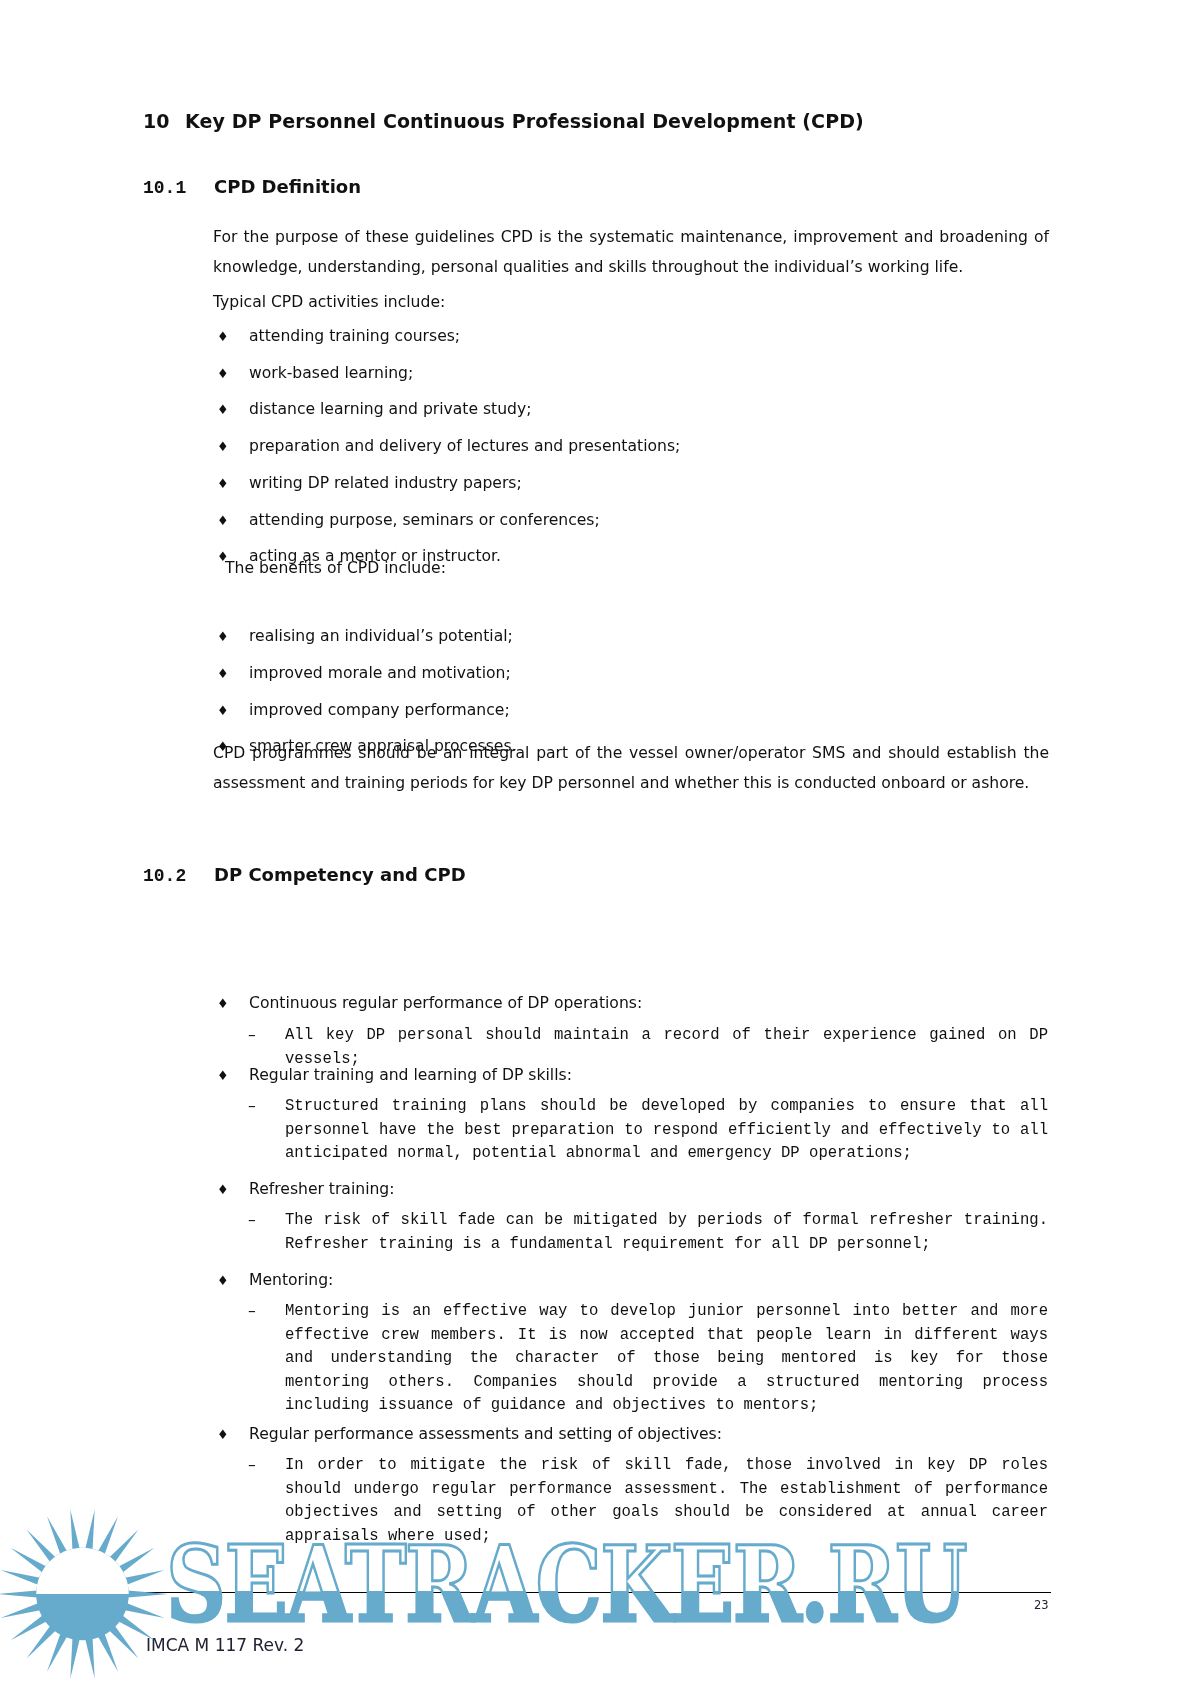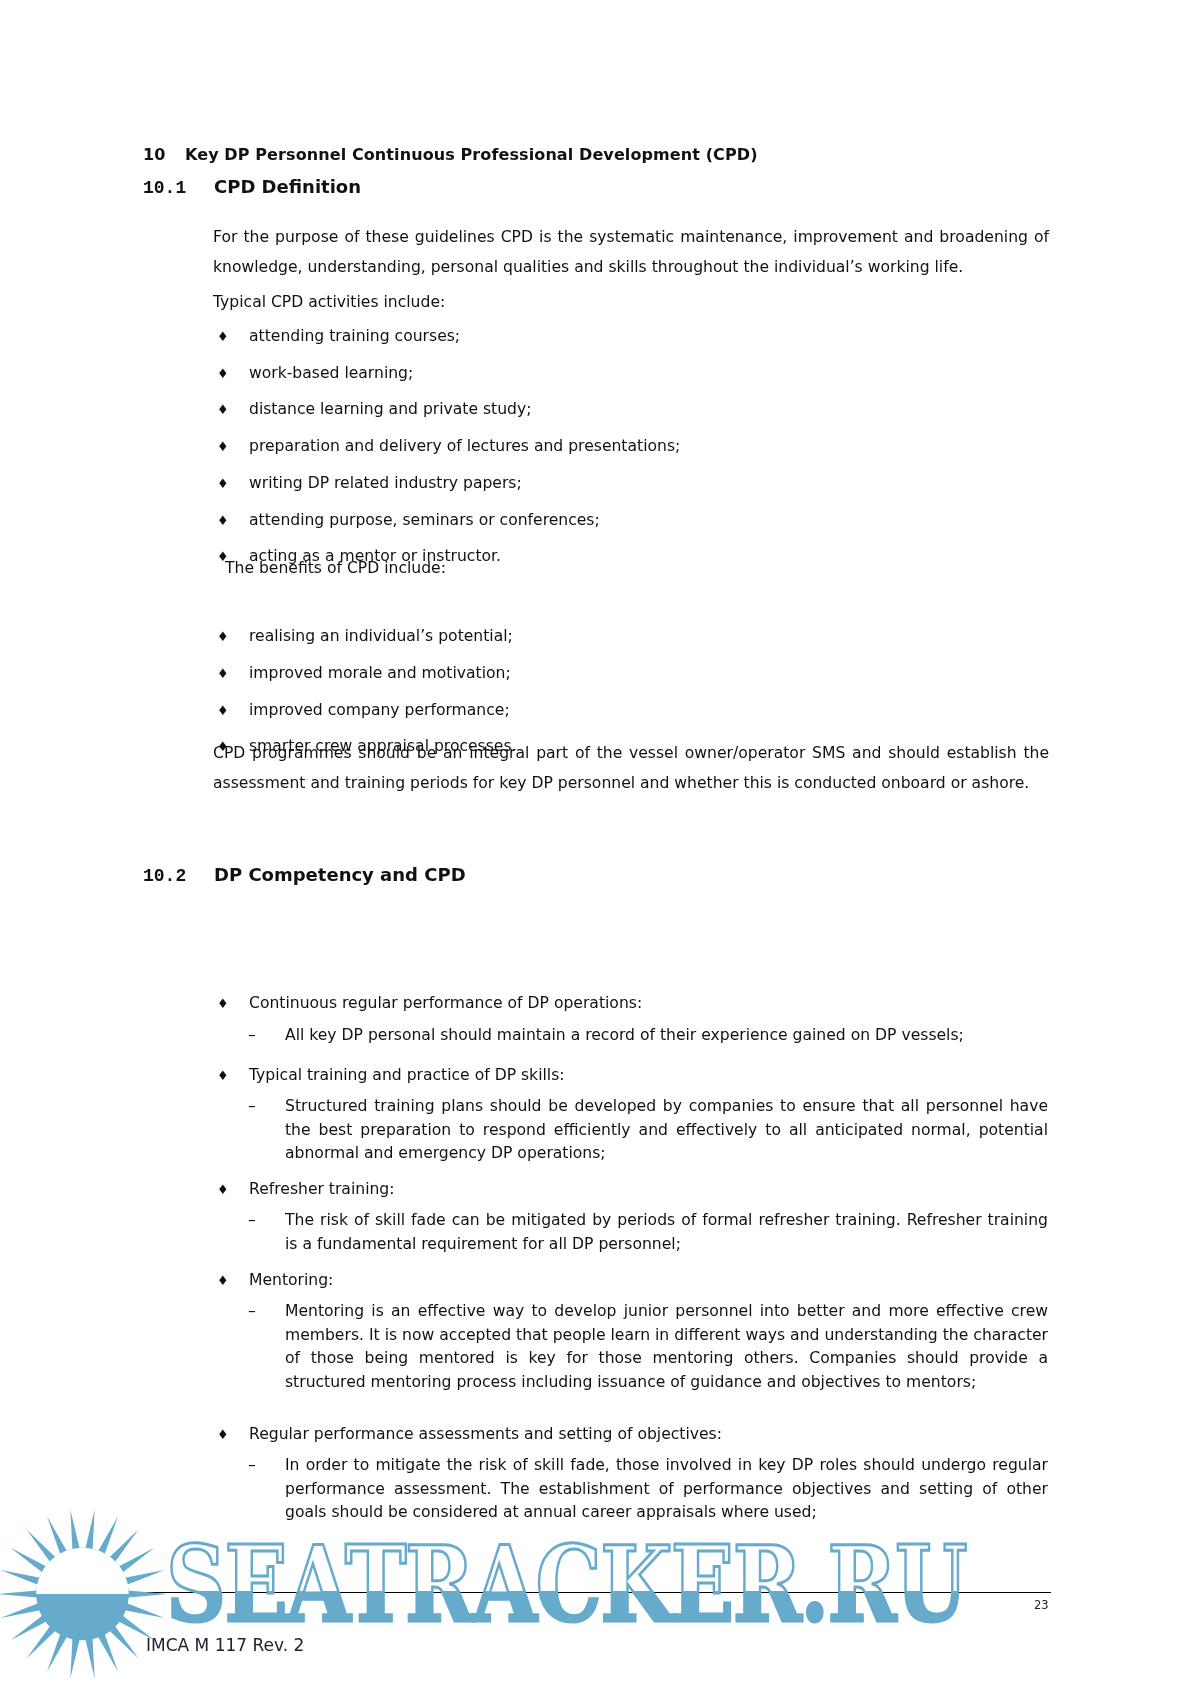--- a/index.html
+++ b/index.html
@@ -3,21 +3,21 @@
 <meta charset="utf-8">
 <style>
   html, body { margin: 0; padding: 0; background: #ffffff; }
   body {
     width: 1190px; height: 1683px; position: relative; overflow: hidden;
     font-family: "DejaVu Sans", sans-serif; color: #111111;
   }
   .page { position: absolute; left: 0; top: 0; width: 1190px; height: 1683px; }
   .h1 {
     position: absolute; left: 143px; top: 110px;
-    font-size: 16px; font-weight: bold; letter-spacing: 0.1px; white-space: nowrap; margin-top: 35px;
+    font-size: 19px; font-weight: bold; letter-spacing: 0.1px; white-space: nowrap;
   }
   .h1 .num { display: inline-block; width: 42px; }
   .h2 {
     position: absolute; left: 143px;
     font-size: 18px; font-weight: bold; white-space: nowrap;
   }
   .h2 .num { display: inline-block; width: 71px; font-family: Liberation Mono, monospace; }
   .para {
     position: absolute; left: 213px; width: 836px;
     font-size: 15.6px; line-height: 30px; text-align: justify;
@@ -28,21 +28,21 @@
   }
   .bl .dia {
     position: absolute; left: 4px; top: 0; font-size: 13px;
   }
   .bl .txt { position: absolute; left: 36px; white-space: nowrap; }
   .sub {
     position: absolute; left: 248px; width: 800px;
     font-size: 15.6px; line-height: 23.5px;
   }
   .sub .dash { position: absolute; left: 0; top: 0; }
-  .sub .txt { margin-left: 37px; display: block; text-align: justify; }
+  .sub .txt { margin-left: 37px; display: block; text-align: justify; font-family: Liberation Mono, monospace; }
   .footer-rule {
     position: absolute; left: 140px; top: 1592px; width: 911px; height: 0;
     border-top: 1.3px solid #000;
   }
   .footer-left {
     position: absolute; left: 146px; top: 1598px; font-size: 17px; color: #223; margin-top: 37px;
   }
   .footer-right {
     position: absolute; left: 1034px; top: 1598px; font-size: 11.5px; color: #223;
   }
@@ -142,21 +142,21 @@
       <span class="dia">♦</span>
       <span class="txt">Continuous regular performance of DP operations:</span>
     </div>
   <div class="sub" style="top:1024px;">
       <span class="dash">–</span>
       <span class="txt">All key DP personal should maintain a record of their experience gained on DP vessels;</span>
     </div>
 
   <div class="bl" style="top:1064px;">
       <span class="dia">♦</span>
-      <span class="txt">Typical training and practice of DP skills:</span>
+      <span class="txt">Regular training and learning of DP skills:</span>
     </div>
   <div class="sub" style="top:1095px;">
       <span class="dash">–</span>
       <span class="txt">Structured training plans should be developed by companies to ensure that all personnel have the best preparation to respond efficiently and effectively to all anticipated normal, potential abnormal and emergency DP operations;</span>
     </div>
 
   <div class="bl" style="top:1178px;">
       <span class="dia">♦</span>
       <span class="txt">Refresher training:</span>
     </div>

